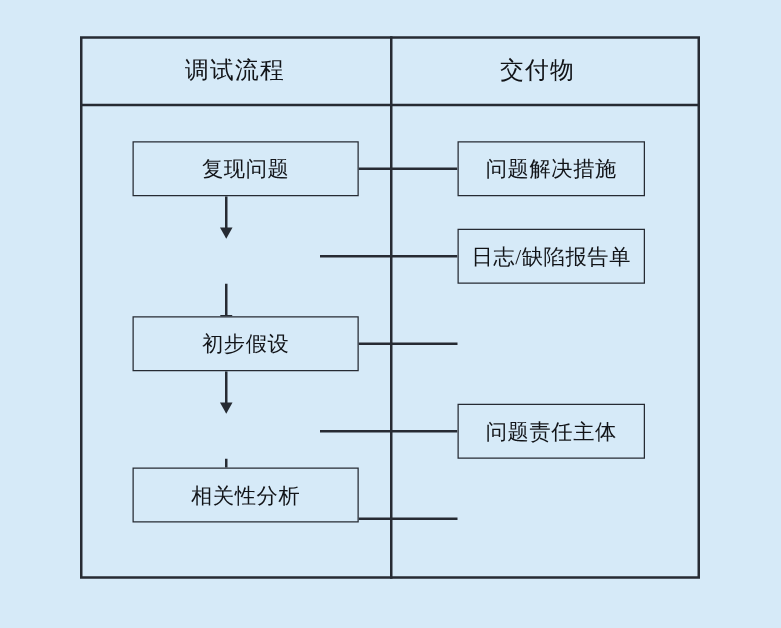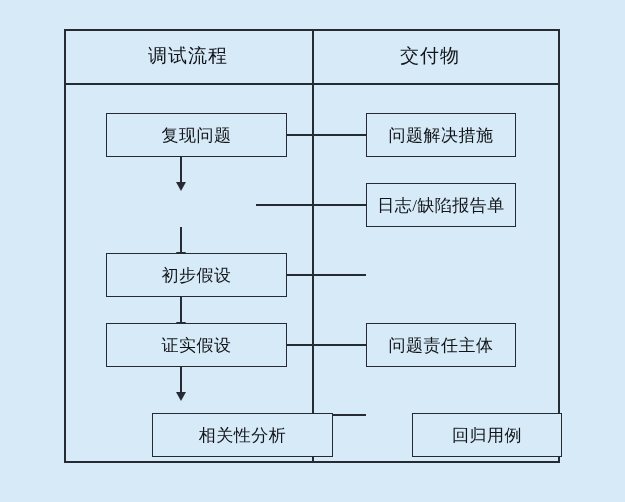--- a/index.html
+++ b/index.html
@@ -85,21 +85,21 @@
     height: 44px;
   }
   .node.left  { left: 106px; width: 181px; }
   .node.right { left: 366px; width: 150px; }
 
   
   .row0 { top: 113px; }
   .row1 { top: 183px; }
   .row2 { top: 253px; text-align: right; }
   .row3 { top: 323px; }
-  .row4 { top: 413px; margin-left: 46px; }
+  .row4 { top: 374px; }
 
   
   .arrow {
     position: absolute;
     left: 180px;
     width: 2px;
     height: 26px;
     background: #262b33;
   }
   .arrow::after {
@@ -150,21 +150,19 @@
   <div class="arrow a3"></div>
 
   <div class="link l0"></div>
   <div class="link l1"></div>
   <div class="link l2"></div>
   <div class="link l3"></div>
   <div class="link l4"></div>
 
   <div class="node left row0">复现问题</div>
   <div class="node left row2">初步假设</div>
-  <div class="node left row3">证实假设</div>
   <div class="node left row4">相关性分析</div>
 
   <div class="node right row0">问题解决措施</div>
   <div class="node right row1">日志/缺陷报告单</div>
   <div class="node right row3">问题责任主体</div>
-  <div class="node right row4">回归用例</div>
 
 </div>
 
 </body></html>

